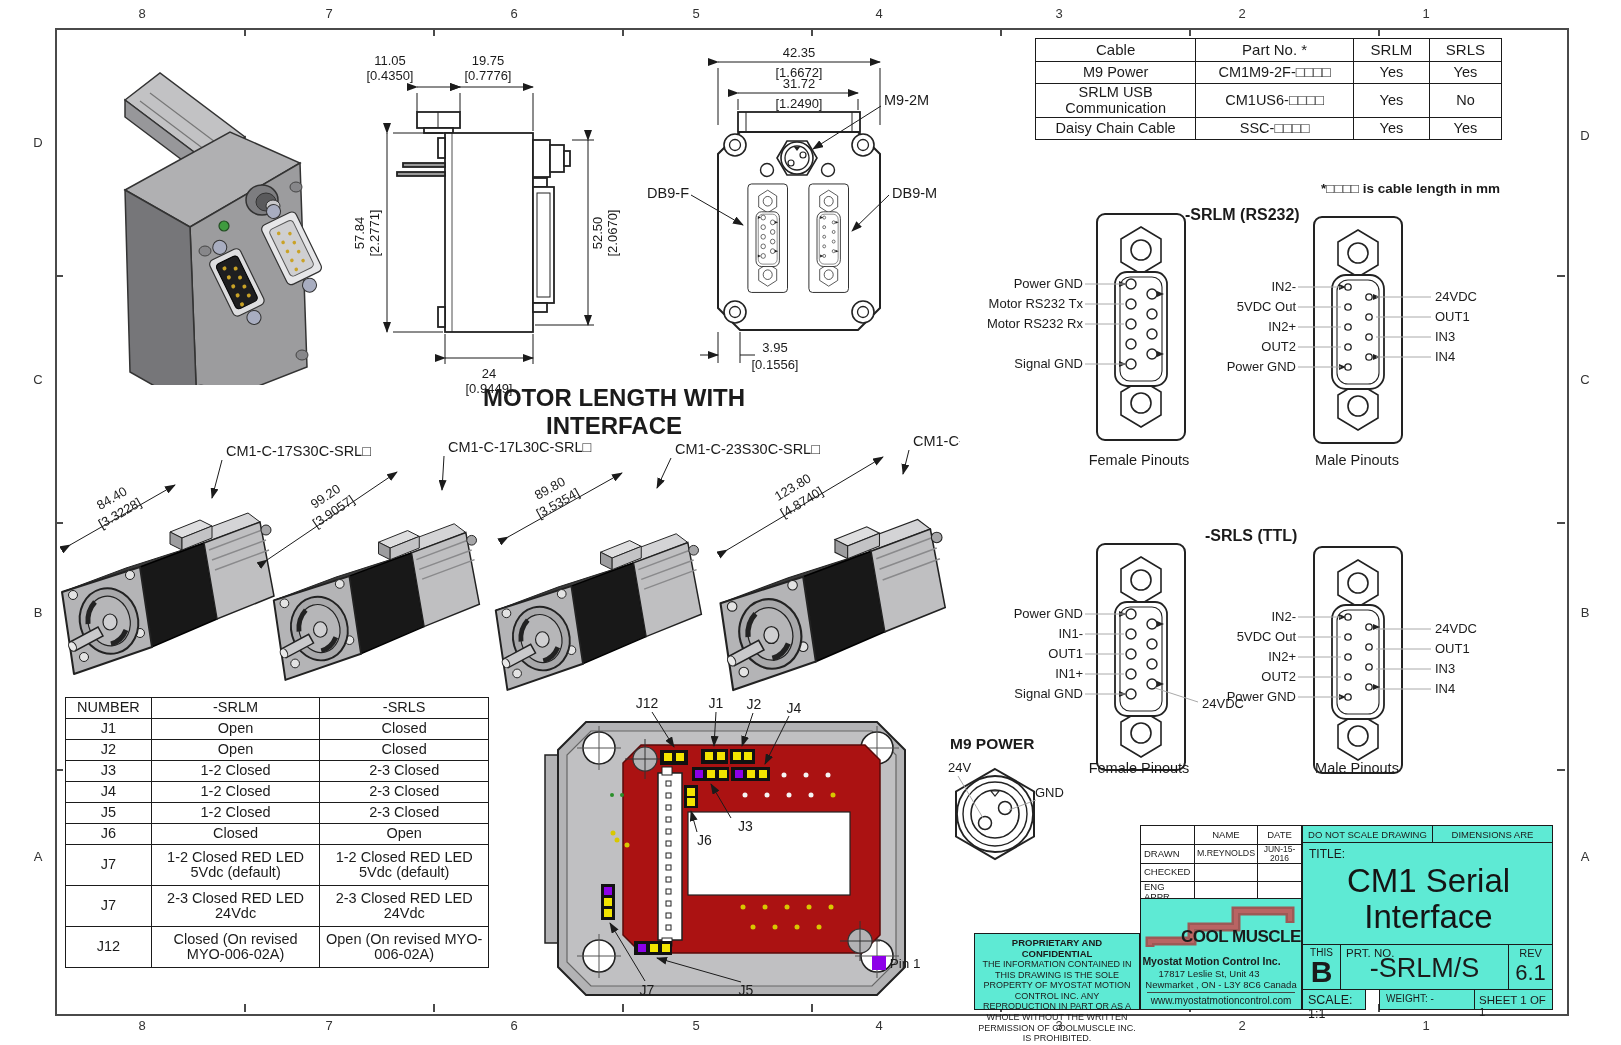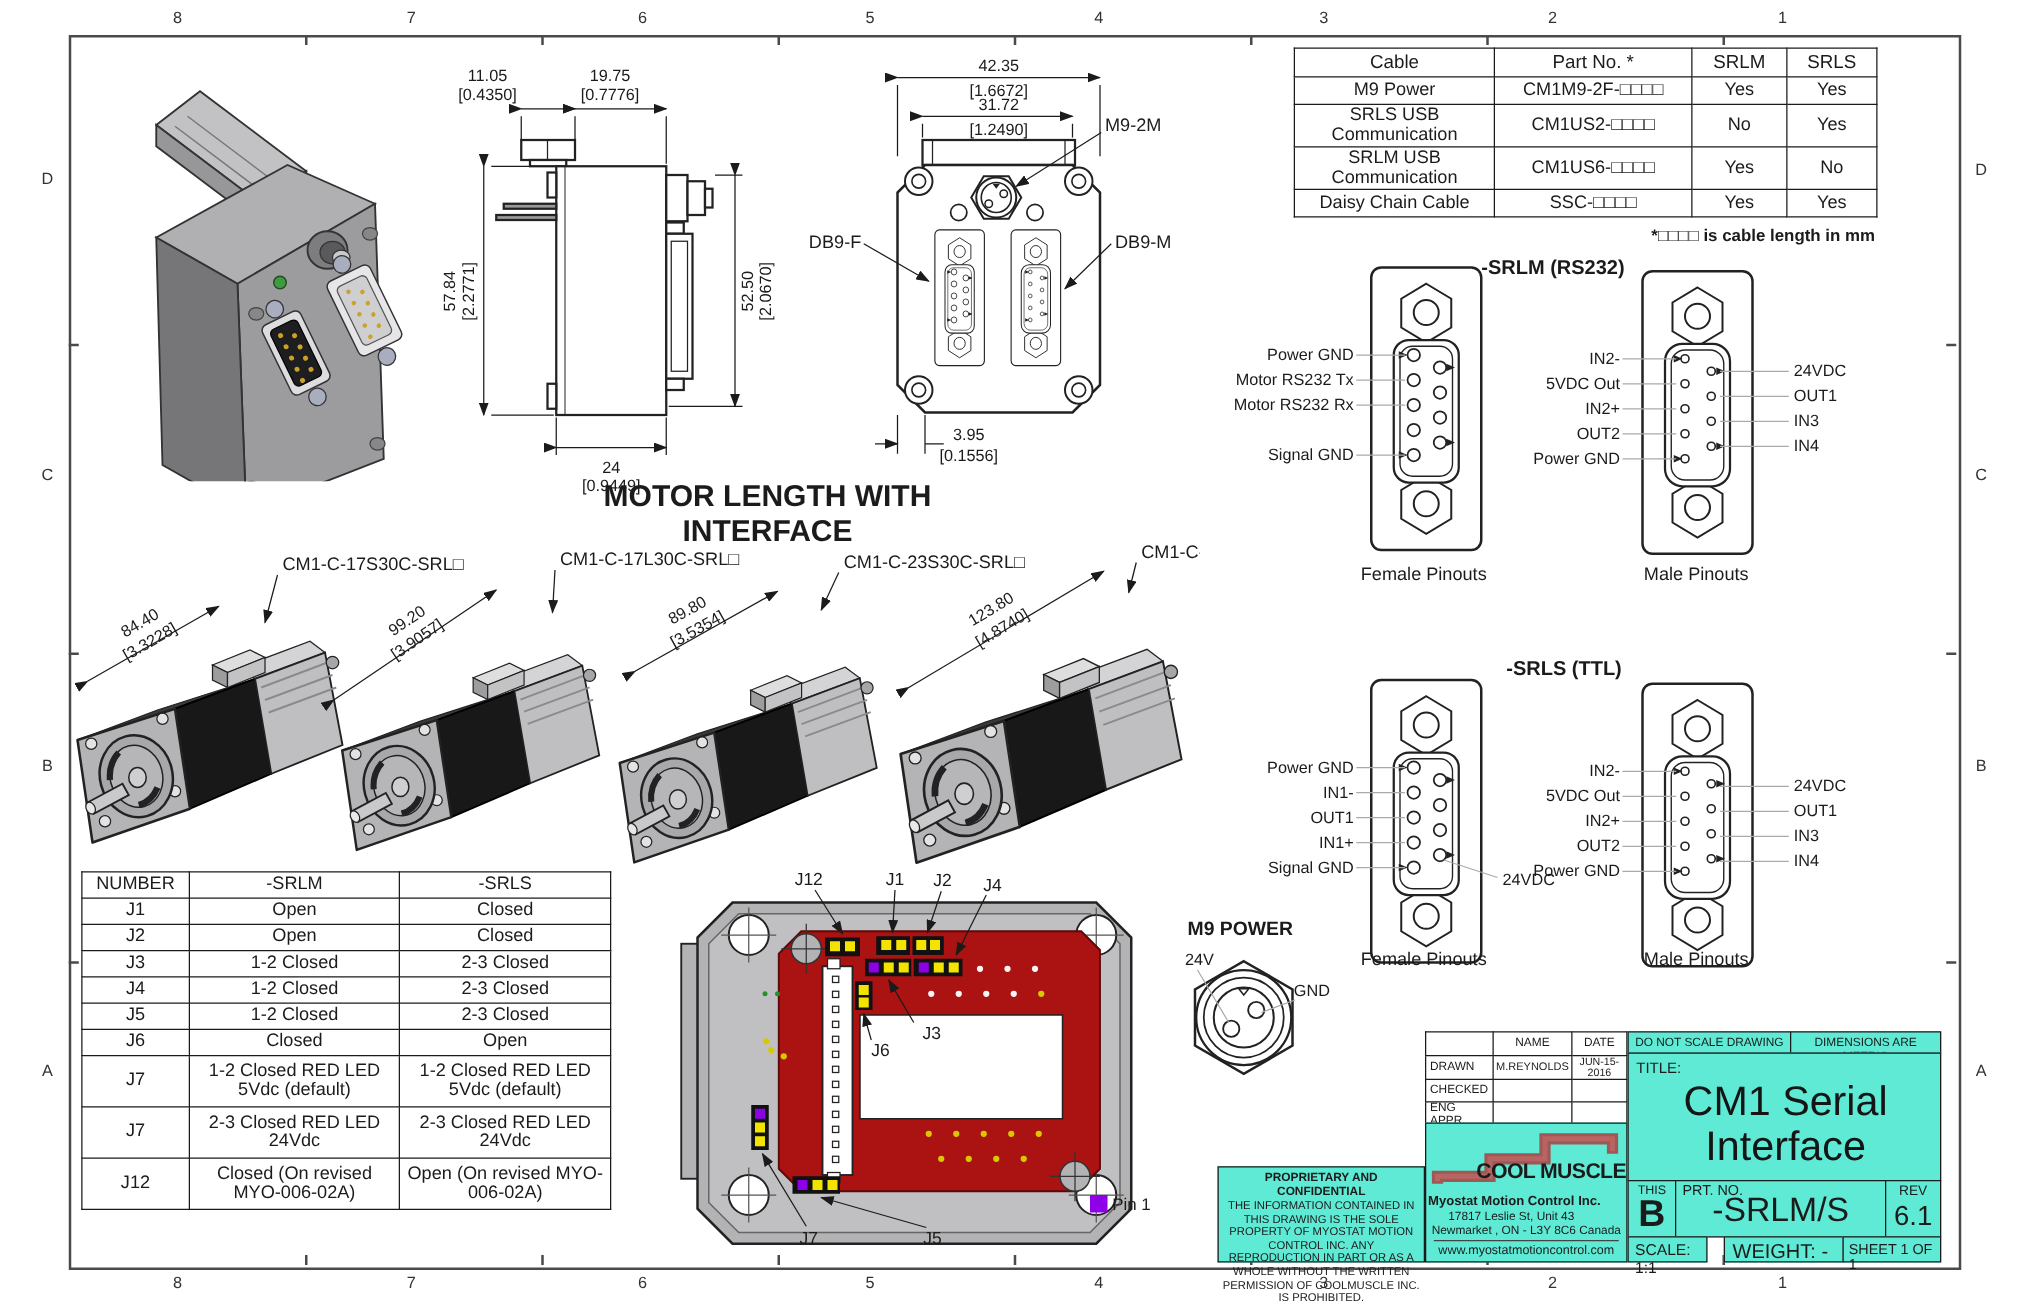--- a/index.html
+++ b/index.html
@@ -307,26 +307,20 @@
       <th style="width:74px">SRLM</th>
       <th style="width:70px">SRLS</th>
     </tr>
     <tr style="height:22px">
       <td>M9 Power</td>
       <td>CM1M9-2F-□□□□</td>
       <td>Yes</td>
       <td>Yes</td>
     </tr>
     <tr style="height:34px">
-      <td>SRLS USB Communication</td>
-      <td>CM1US2-□□□□</td>
-      <td>No</td>
-      <td>Yes</td>
-    </tr>
-    <tr style="height:34px">
       <td>SRLM USB Communication</td>
       <td>CM1US6-□□□□</td>
       <td>Yes</td>
       <td>No</td>
     </tr>
     <tr style="height:22px">
       <td>Daisy Chain Cable</td>
       <td>SSC-□□□□</td>
       <td>Yes</td>
       <td>Yes</td>
@@ -690,16 +684,16 @@
   </div>
   <div class="abs tb-box" style="left:1340px;top:944px;width:169px;height:46px">
     <div style="font-size:11.5px;padding:2px 0 0 5px">PRT.  NO.</div>
     <div style="text-align:center;font-size:27px;margin-top:-6px">-SRLM/S</div>
   </div>
   <div class="abs tb-box" style="left:1508px;top:944px;width:45px;height:46px;text-align:center">
     <div style="font-size:11px;padding-top:2px">REV</div>
     <div style="font-size:22px;margin-top:1px">6.1</div>
   </div>
   <div class="abs tb-box" style="left:1302px;top:989px;width:64px;height:21px;font-size:12.5px;padding:3px 0 0 5px">SCALE: 1:1</div>
-  <div class="abs tb-box" style="left:1379px;top:989px;width:96px;height:21px;font-size:16px;padding:3px 0 0 6px">WEIGHT: -</div>
+  <div class="abs tb-box" style="left:1379px;top:989px;width:96px;height:21px;font-size:10px;padding:3px 0 0 6px">WEIGHT: -</div>
   <div class="abs tb-box" style="left:1474px;top:989px;width:79px;height:21px;font-size:11.5px;padding:4px 0 0 4px">SHEET 1 OF 1</div>
 
 </div>
 
 </body></html>

